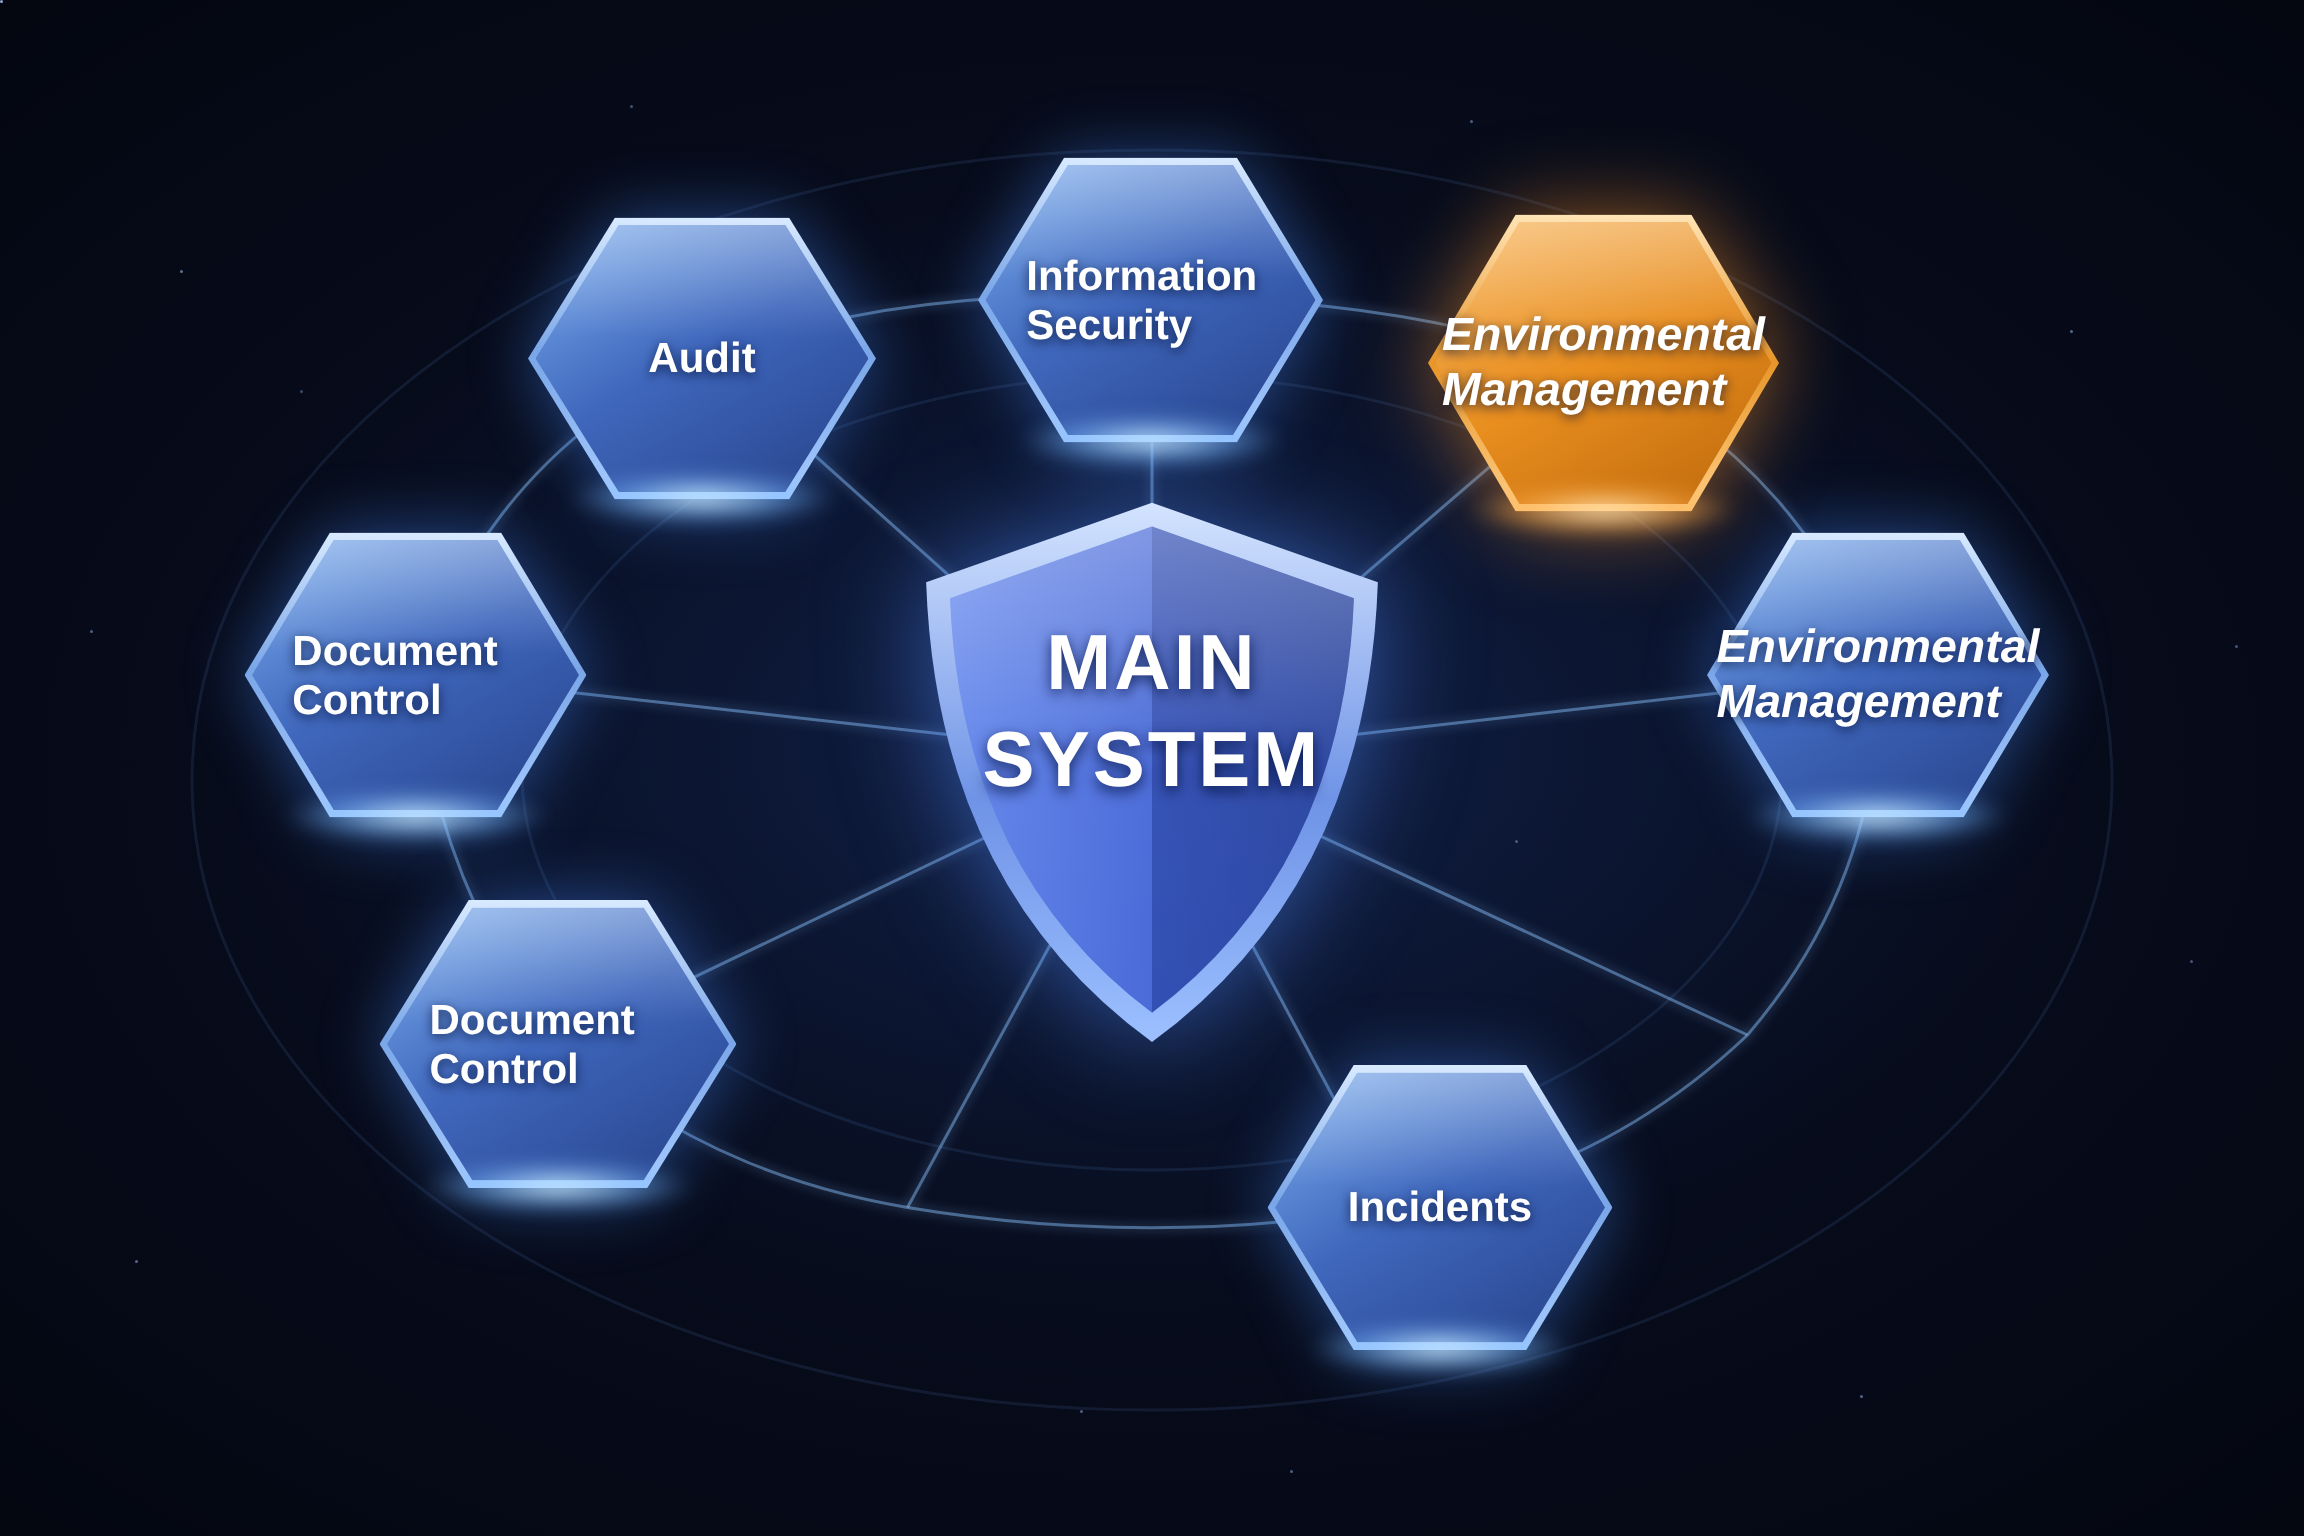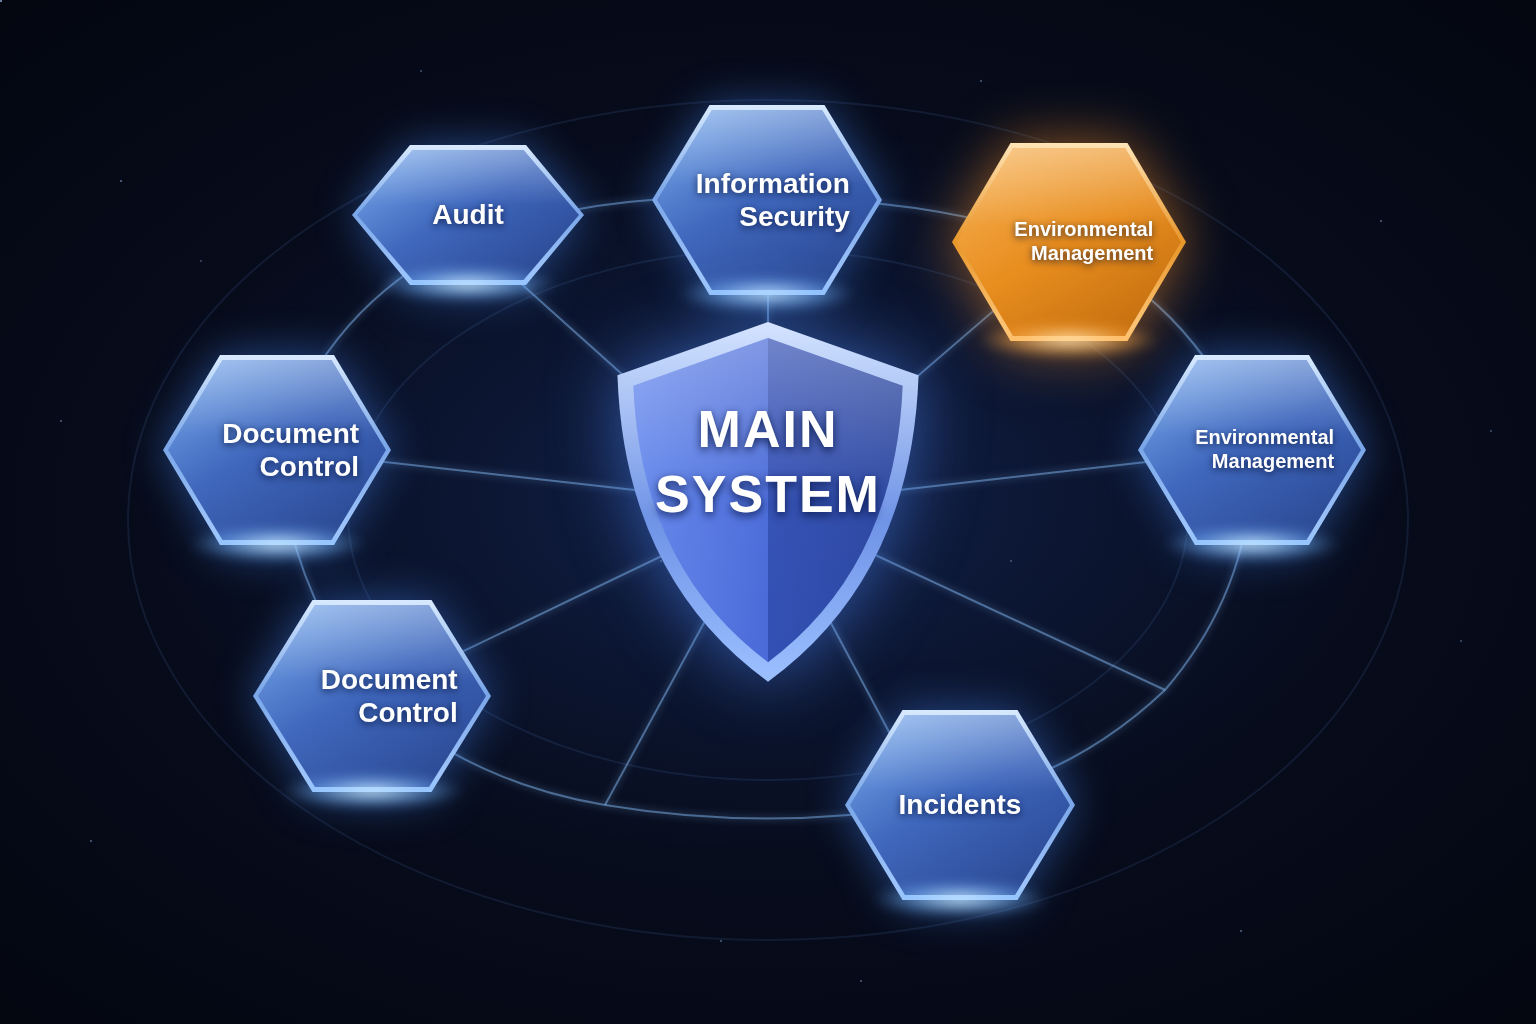--- a/index.html
+++ b/index.html
@@ -38,34 +38,34 @@
   .hex-fill::before{
     content:"";position:absolute;inset:0;
     clip-path:polygon(25% 0%,75% 0%,100% 50%,75% 100%,25% 100%,0% 50%);
     background:linear-gradient(to bottom,rgba(255,255,255,.30),rgba(255,255,255,0) 42%);
   }
   .hex.orange{filter:drop-shadow(0 0 28px rgba(255,150,40,.55));}
   .hex.orange .hex-border{background:linear-gradient(180deg,#ffe4b6 0%,#e8962a 50%,#ffce84 100%);}
   .hex.orange .hex-fill{background:linear-gradient(150deg,#f8b55c 0%,#e88d1e 50%,#bc680c 100%);}
   .hex-label{
     position:absolute;inset:0;z-index:2;display:flex;align-items:center;justify-content:center;
-    text-align:right;padding:0 14%;color:#fff;font-weight:bold;font-size:28px;line-height:1.18;
+    text-align:left;padding:0 14%;color:#fff;font-weight:bold;font-size:28px;line-height:1.18;
     text-shadow:0 2px 7px rgba(0,12,45,.75);
   }
-  .hex.small-label .hex-label{font-size:20px;}
+  .hex.small-label .hex-label{font-size:31px;font-style:italic;}
   .hex-underglow{
     position:absolute;left:12%;right:12%;bottom:-16px;height:34px;z-index:1;
     background:radial-gradient(ellipse at center,rgba(205,235,255,.95) 0%,rgba(120,185,255,.45) 45%,rgba(120,185,255,0) 72%);
     filter:blur(6px);
   }
   .hex.orange .hex-underglow{
     background:radial-gradient(ellipse at center,rgba(255,230,180,.95) 0%,rgba(255,170,70,.5) 45%,rgba(255,170,70,0) 72%);
   }
   
-  .shield{position:absolute;left:578px;top:315px;width:380px;height:372px;z-index:4;
+  .shield{position:absolute;left:578px;top:328px;width:380px;height:372px;z-index:4;
     filter:drop-shadow(0 0 34px rgba(80,140,255,.55));}
   .shield svg{position:absolute;inset:0;width:100%;height:100%;}
   .shield-text{
     position:absolute;inset:0;display:flex;flex-direction:column;align-items:center;justify-content:center;
     padding-bottom:78px;color:#fff;font-weight:bold;font-size:52px;letter-spacing:2px;line-height:1.25;
     text-shadow:0 3px 9px rgba(0,15,60,.8);
   }
 </style>
 </head>
 <body>
@@ -105,21 +105,21 @@
       <path d="M768,200 Q920,195 1070,245"></path>
       <path d="M1070,245 Q1205,315 1252,450"></path>
       <path d="M1252,450 Q1255,585 1165,690"></path>
       <path d="M1165,690 Q1065,785 928,805"></path>
       <path d="M928,805 Q768,832 605,805"></path>
       <path d="M605,805 Q468,782 372,695"></path>
       <path d="M372,695 Q288,585 278,450"></path>
     </g>
   </svg>
 
-  <div class="hex" style="left:352px;top:145px;width:232px;height:140px;">
+  <div class="hex" style="left:352px;top:145px;width:232px;height:188px;">
     <div class="hex-border"></div>
     <div class="hex-fill"></div>
     <div class="hex-label">Audit</div>
     <div class="hex-underglow"></div>
   </div>
 
   <div class="hex" style="left:652px;top:105px;width:230px;height:190px;">
     <div class="hex-border"></div>
     <div class="hex-fill"></div>
     <div class="hex-label">Information Security</div>

